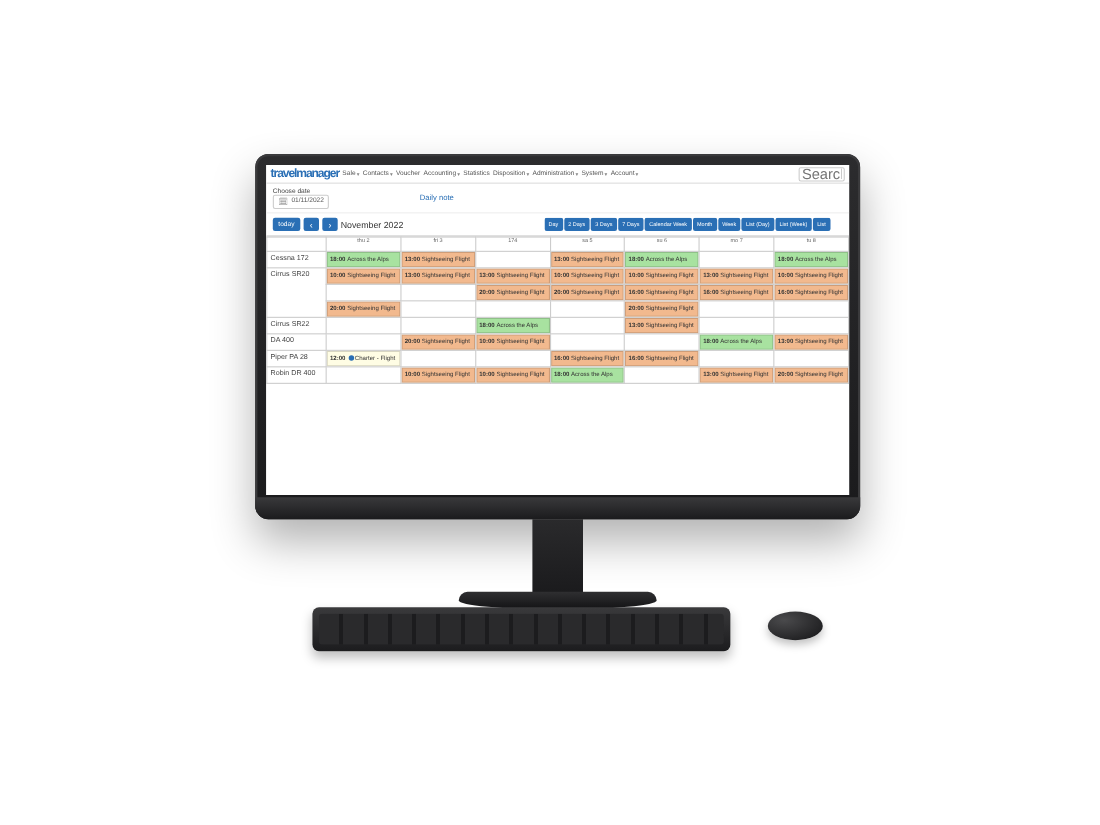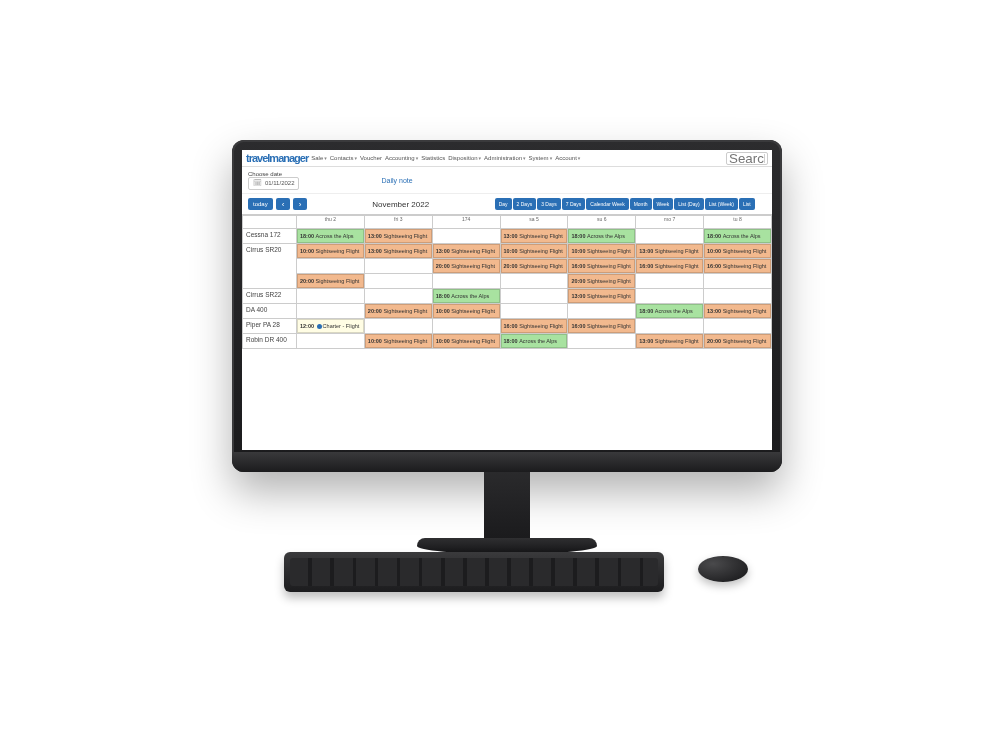--- a/index.html
+++ b/index.html
@@ -25,21 +25,21 @@
   .spacer{flex:1;}
   .searchbox{width:36px;height:9px;border:1px solid #ccc;border-radius:2px;}
   .toolbar{height:22px;display:flex;align-items:center;padding:2px 6px;gap:12px;border-bottom:1px solid #eee;}
   .lbl{font-size:6px;color:#444;}
   .dateinput{display:flex;align-items:center;gap:3px;border:1px solid #ccc;border-radius:2px;height:11px;padding:0 4px;font-size:6px;color:#555;background:#fff;}
   .dateinput .cal{font-size:7px;color:#888;}
   .dailynote{color:#2a6fb5;font-size:7px;margin-left:70px;cursor:pointer;}
   .calnav{height:16px;display:flex;align-items:center;padding:2px 6px;gap:3px;}
   .today-btn{background:#2a6fb5;color:#fff;border:none;border-radius:2px;height:12px;padding:0 5px;font-size:6px;cursor:pointer;}
   .arrow-btn{background:#2a6fb5;color:#fff;border:none;width:14px;height:12px;font-size:8px;line-height:12px;border-radius:2px;cursor:pointer;text-align:center;}
-  .cal-title{flex:0 0 182px;text-align:center;font-size:8px;color:#333;}
+  .cal-title{flex:0 0 182px;text-align:left;font-size:8px;color:#333;}
   .viewbtns{display:flex;gap:1px;flex:1;overflow:hidden;}
   .viewbtn{background:#2a6fb5;color:#fff;border:none;height:12px;padding:0 4px;font-size:5px;border-radius:2px;cursor:pointer;white-space:nowrap;}
   
   .gridwrap{border-top:1px solid #ccc;}
   table.sched{border-collapse:collapse;width:100%;font-size:5.5px;color:#333;table-layout:fixed;}
   table.sched th,table.sched td{border:1px solid #ccc;padding:0;overflow:hidden;vertical-align:top;}
   table.sched th{height:12px;font-weight:normal;color:#666;background:#fff;font-size:5px;}
   .rescol{width:54px;}
   table.sched td.res{padding:2px 3px;font-size:6.5px;color:#444;background:#fff;}
   .cell{position:relative;min-height:12px;}

